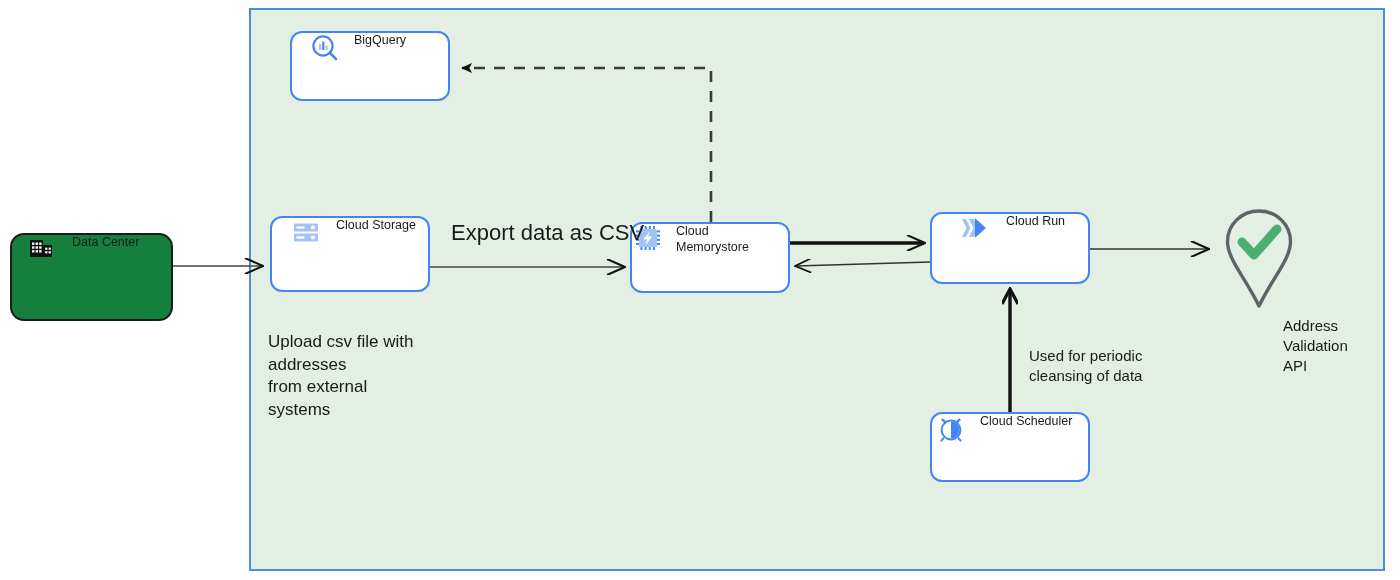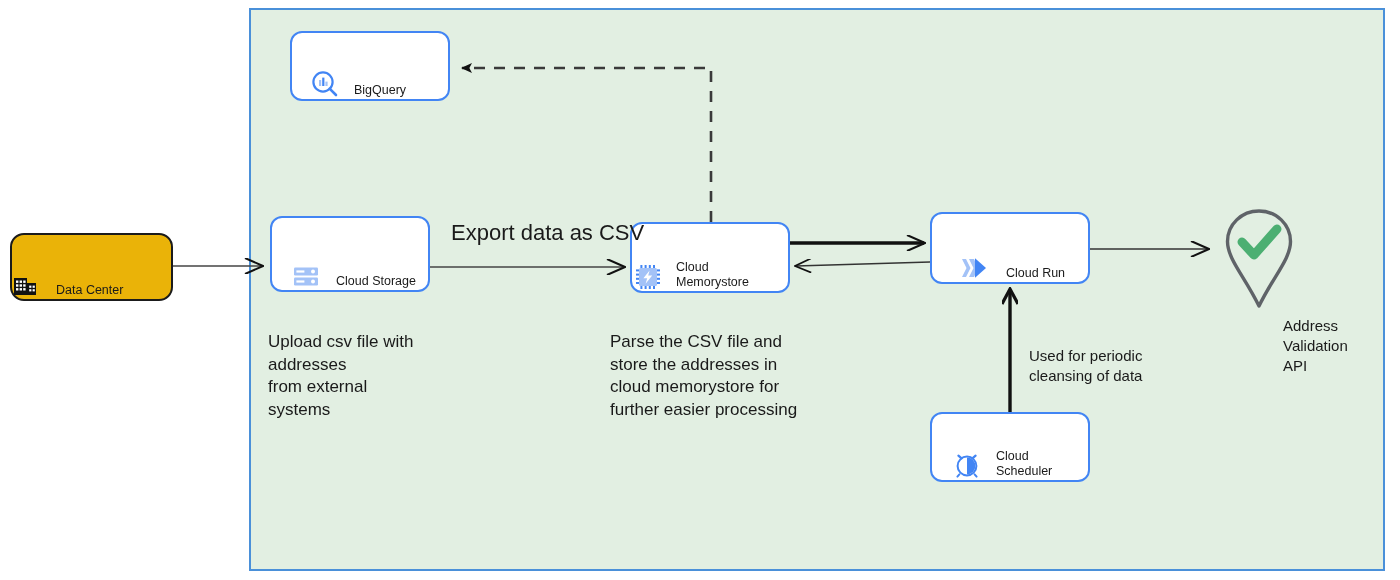--- a/index.html
+++ b/index.html
@@ -38,59 +38,60 @@
     background: #e2efe2;
     border: 2px solid #4a90d9;
     box-sizing: border-box;
   }
 
   
   .node {
     position: absolute;
     box-sizing: border-box;
     display: flex;
-    align-items: flex-end;
+    align-items: flex-start;
     background: #ffffff;
     border: 2px solid #4285f4;
     border-radius: 12px;
   }
   .node .ico {
     flex: 0 0 auto;
     display: flex;
     align-items: center;
     justify-content: center;
   }
   .node .lbl {
     font-size: 12.5px;
     color: #1a1a1a;
     line-height: 1.25;
     white-space: pre-line;
   }
 
   #node-datacenter {
-    left: 10px; top: 233px; width: 163px; height: 68px;
-    background: #eab308;
+    left: 10px; top: 233px; width: 163px; height: 88px;
+    background: #15803d;
     border: 2px solid #1b1b1b;
     border-radius: 14px;
+    padding-left: 16px;
   }
   #node-datacenter .lbl { margin-left: 18px; font-size: 12.5px; }
 
   #node-storage   { left: 270px; top: 216px; width: 160px; height: 76px; padding-left: 20px; }
   #node-storage .lbl { margin-left: 16px; }
 
   #node-bigquery  { left: 290px; top: 31px;  width: 160px; height: 70px; padding-left: 18px; }
   #node-bigquery .lbl { margin-left: 14px; }
 
   #node-memorystore { left: 630px; top: 222px; width: 160px; height: 71px; padding-left: 2px; }
   #node-memorystore .lbl { margin-left: 14px; }
 
   #node-cloudrun  { left: 930px; top: 212px; width: 160px; height: 72px; padding-left: 26px; }
   #node-cloudrun .lbl { margin-left: 16px; }
 
-  #node-scheduler { left: 930px; top: 412px; width: 160px; height: 70px; padding-left: 20px; }
+  #node-scheduler { left: 930px; top: 412px; width: 160px; height: 70px; padding-left: 4px; }
   #node-scheduler .lbl { margin-left: 14px; }
 
   
   .txt {
     position: absolute;
     color: #1a1a1a;
     white-space: pre-line;
     line-height: 1.33;
   }
   #lbl-store-bq   { left: 496px; top: 31px;  font-size: 17.5px; }
@@ -268,18 +269,14 @@
   <div class="txt" id="lbl-avapi">Address Validation
 API</div>
 
   <div class="txt" id="lbl-export-csv">Export data as CSV</div>
   <div class="txt" id="lbl-periodic">Used for periodic
 cleansing of data</div>
   <div class="txt" id="lbl-upload">Upload csv file with
 addresses
 from external
 systems</div>
-  <div class="txt" id="lbl-parse">Parse the CSV file and
-store the addresses in
-cloud  memorystore for
-further easier processing</div>
 
 </div>
 
 </body></html>

